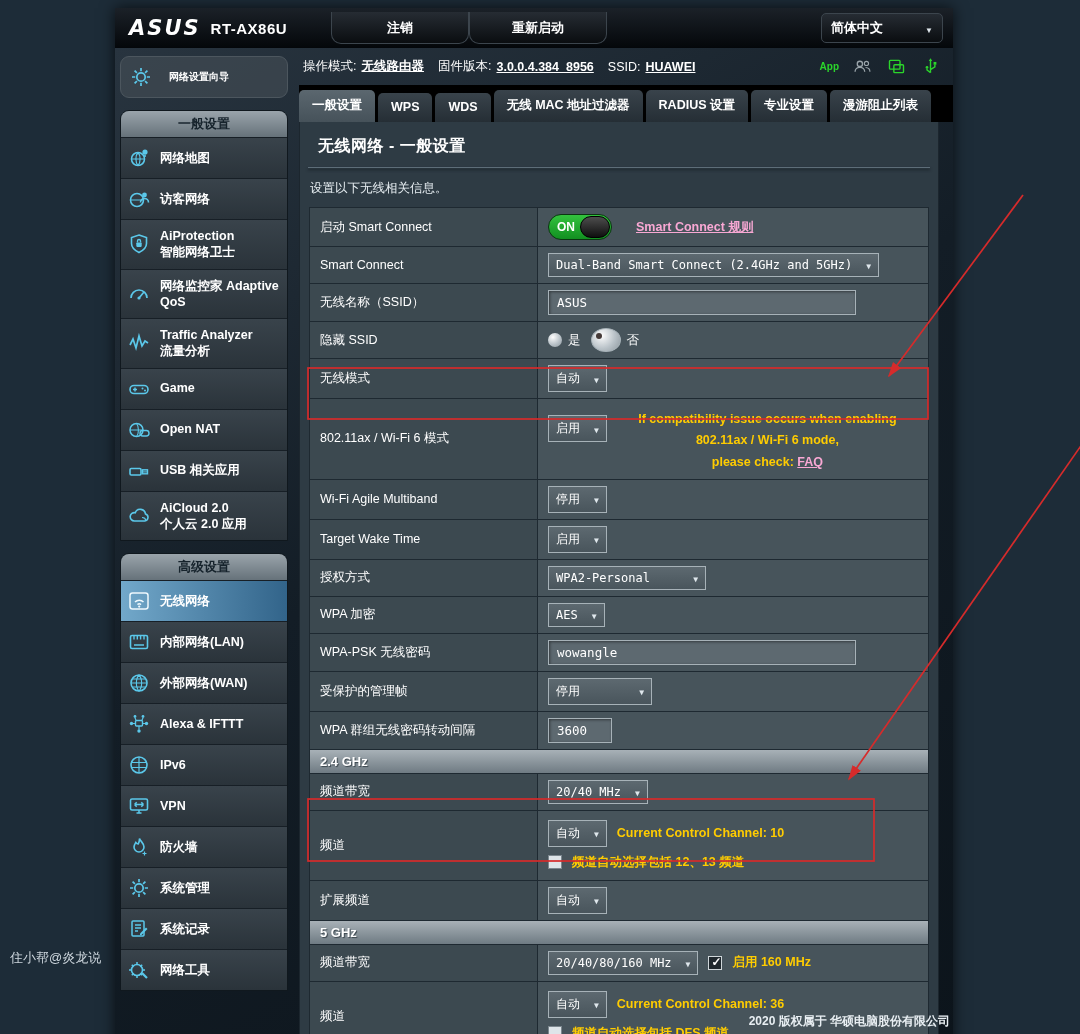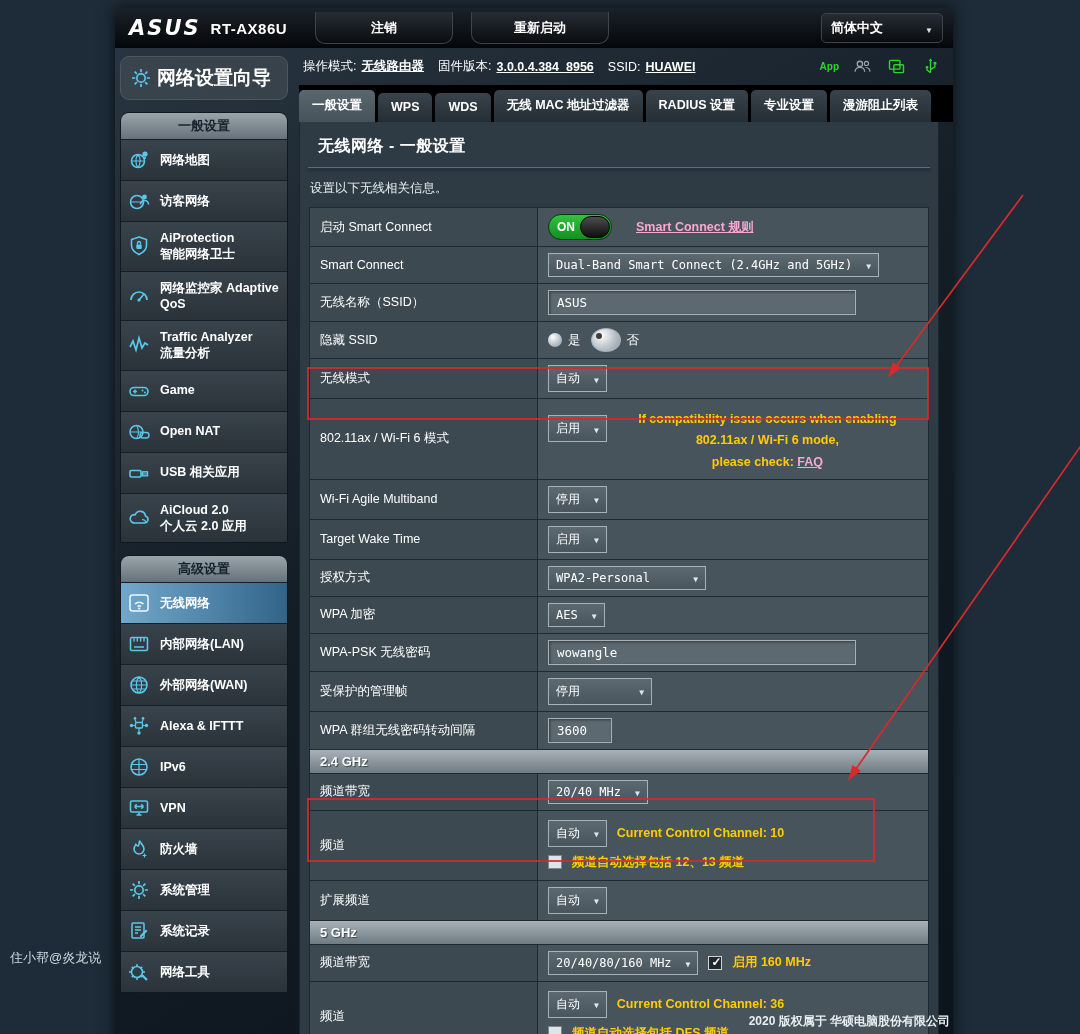--- a/index.html
+++ b/index.html
@@ -8,38 +8,38 @@
 
   .ui { position:absolute; left:115px; top:8px; width:838px; background:#060a0e;
         box-shadow:0 0 14px rgba(0,0,0,.7); }
 
   
   .banner { height:40px; display:flex; align-items:center;
             background:linear-gradient(180deg,#1b2128,#04070a); padding:0 10px 0 14px; }
   .logo { color:#fff; font-size:21px; font-weight:bold; font-style:italic; letter-spacing:2px;
           margin-right:10px; font-family:"DejaVu Sans",sans-serif; }
   .model { color:#fff; font-size:15px; font-weight:bold; letter-spacing:.5px; }
-  .topbtns { display:flex; gap:18px; margin-left:28px; }
+  .topbtns { display:flex; margin-left:44px; }
   .topbtn { min-width:116px; text-align:center; padding:7px 10px 6px;
             background:linear-gradient(180deg,#262c33,#0a0d10); border:1px solid #3c454d; border-top:none;
             border-radius:0 0 10px 10px; color:#fff; font-size:13px; font-weight:bold; cursor:pointer; }
   .langsel { margin-left:auto; min-width:102px; display:flex; align-items:center; justify-content:space-between;
              gap:16px; padding:5px 9px; background:linear-gradient(180deg,#262c33,#0a0d10);
              border:1px solid #3c454d; border-radius:5px; color:#fff; font-size:13px; font-weight:bold; cursor:pointer; }
   .arr::after { content:"▼"; font-size:8px; color:#dfe7ec; }
 
   
   .middle { display:flex; min-height:920px; align-items:stretch;
             background:linear-gradient(150deg,#28343f,#131d26 45%,#0c141b); }
   .sidebar { width:168px; margin:8px 0 0 5px; flex:none; }
   .content { flex:1; margin-left:11px; display:flex; flex-direction:column; min-width:0; }
 
-  .side-quick { display:flex; align-items:center; gap:4px; background:rgba(72,82,90,.55);
+  .side-quick { display:flex; align-items:center; gap:16px; background:rgba(72,82,90,.55);
                 border:1px solid #4c565e; border-radius:9px; padding:8px 8px; color:#fff;
-                font-weight:bold; font-size:19px; margin-bottom:12px; cursor:pointer; }
+                font-weight:bold; font-size:10px; margin-bottom:12px; cursor:pointer; }
   .side-group { border-radius:9px 9px 0 0; overflow:hidden; margin-bottom:12px; border:1px solid #10181e; }
   .side-head { background:linear-gradient(180deg,#9aa4ab,#66727a); color:#16232c; text-align:center;
                font-size:13px; font-weight:bold; padding:4px 0; }
   .side-item { display:flex; align-items:center; gap:9px; padding:8px 6px;
                background:linear-gradient(180deg,#39434b,#2a333a); border-top:1px solid #171f26;
                color:#fff; font-weight:bold; font-size:12.5px; line-height:1.3; cursor:pointer; }
   .side-item .lbl { white-space:pre-line; }
   .side-item.active { background:linear-gradient(90deg,#72a8ca,#32648a); }
   .icn { width:24px; height:24px; flex:none; color:#5bc8ea; }
   .side-item.active .icn { color:#eef8fd; }

